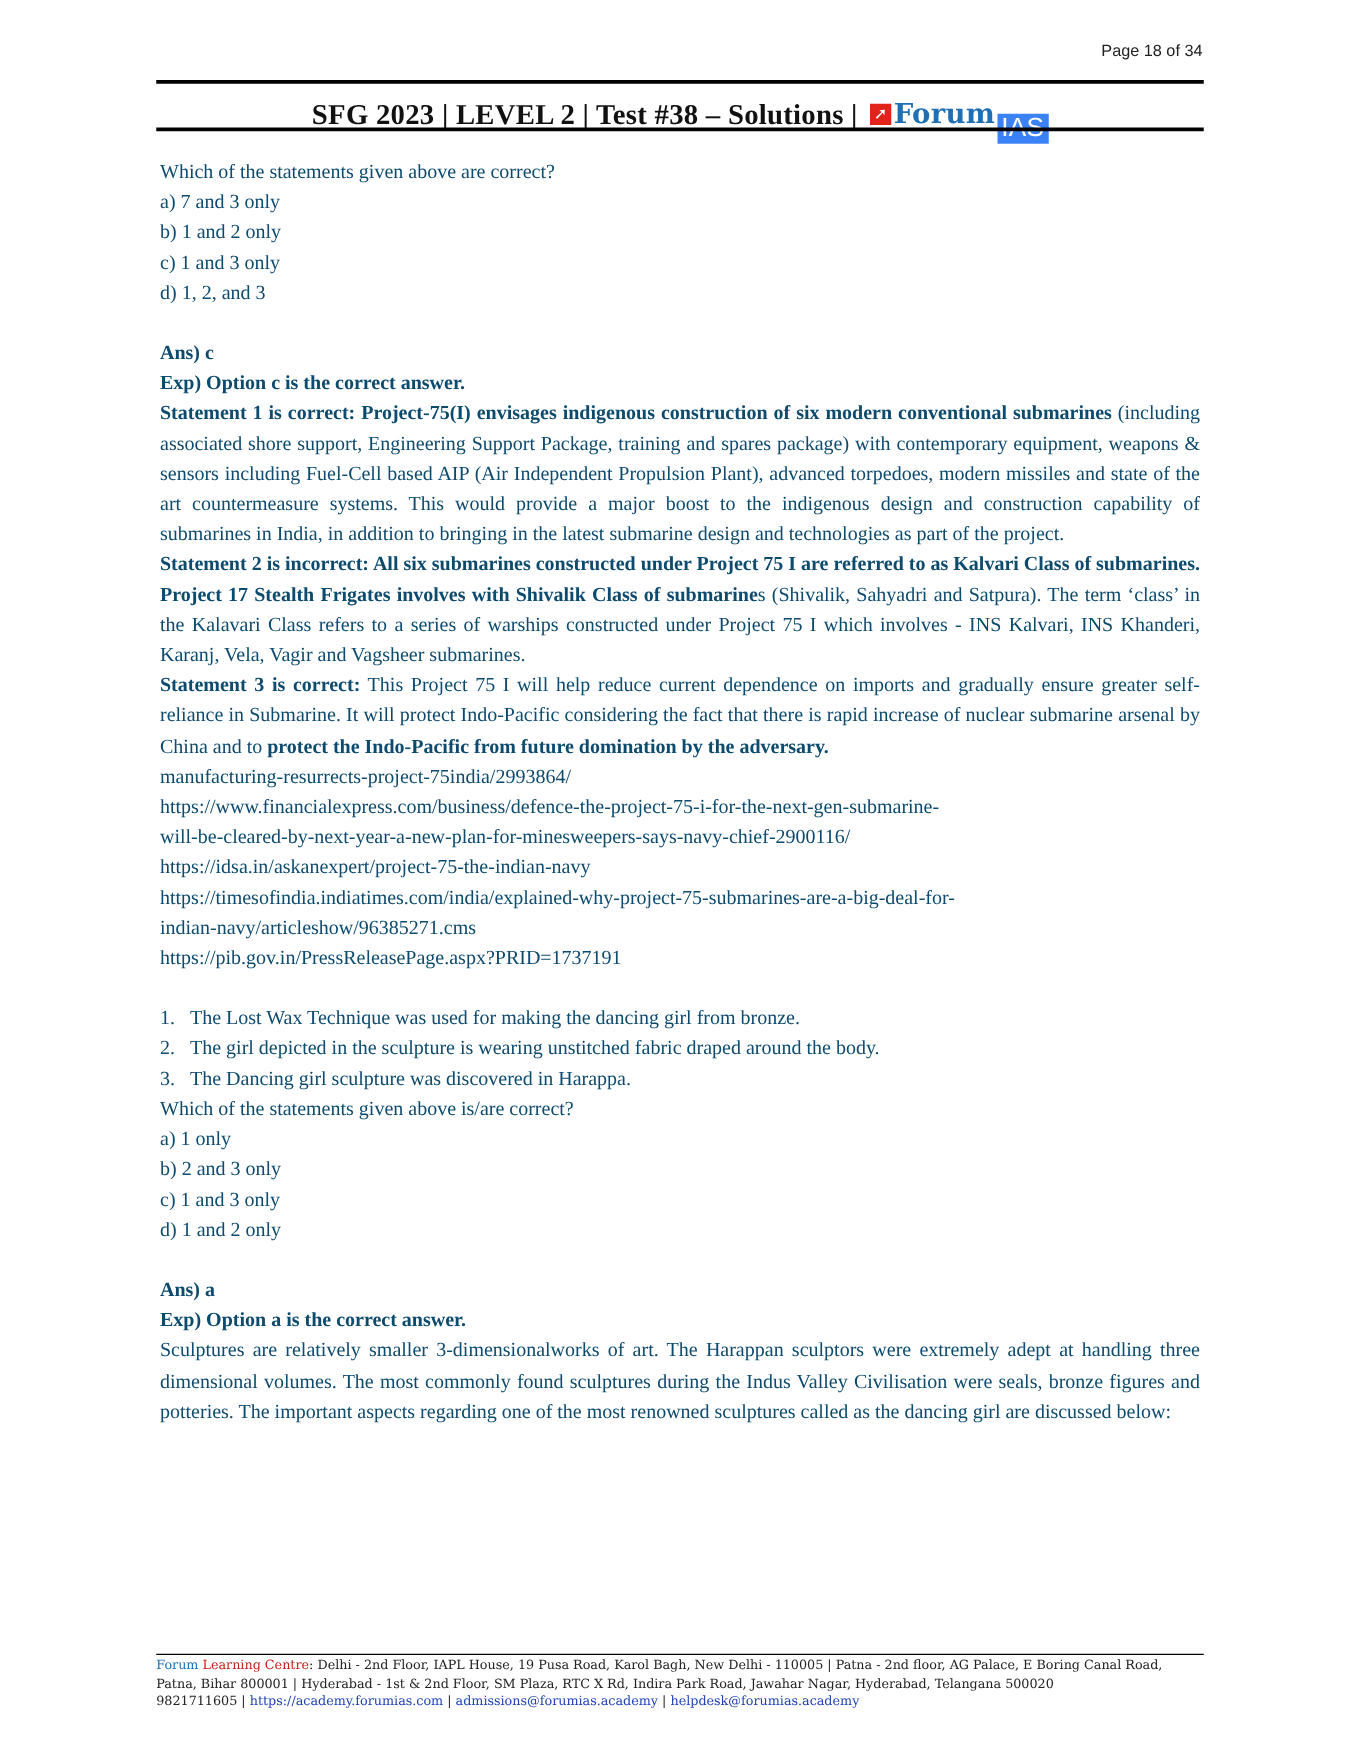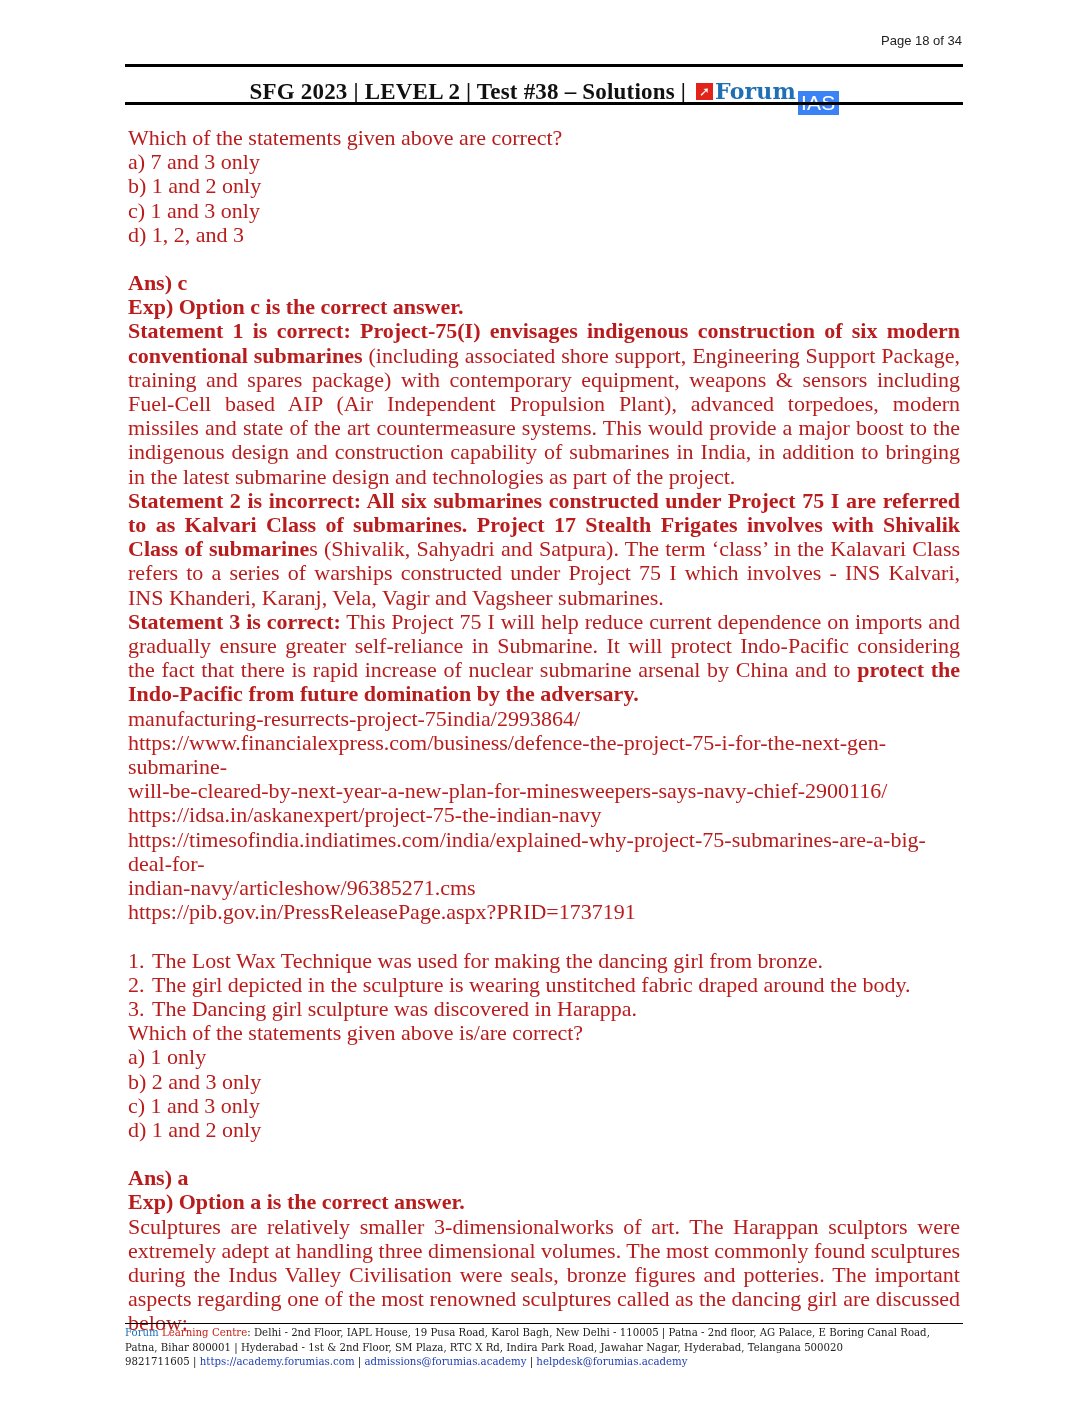--- a/index.html
+++ b/index.html
@@ -6,21 +6,21 @@
   body { width: 1088px; height: 1408px; position: relative; overflow: hidden; color: #1a1a1a; }
   .page-num { position: absolute; top: 33px; right: 126px; font-family: Liberation Sans, sans-serif; font-size: 13px; color: #222; }
   .rule { position: absolute; left: 125px; width: 838px; background: #000; }
   .rule.top { top: 64px; height: 3px; }
   .rule.bot { top: 102px; height: 3px; }
   .header-title { position: absolute; top: 70px; left: 125px; width: 838px; text-align: center; font-family: "Liberation Serif", serif; font-weight: bold; font-size: 23px; color: #111; letter-spacing: 0.2px; white-space: nowrap; }
   .logo { display: inline-flex; align-items: center; vertical-align: middle; margin-left: 4px; position: relative; top: -3px; }
   .logo-arrow { display: inline-block; width: 17px; height: 17px; background: #e2231a; color: #fff; font-family: "DejaVu Sans", sans-serif; font-size: 13px; line-height: 17px; text-align: center; margin-right: 2px; }
   .logo-forum { font-family: "DejaVu Serif", serif; font-weight: bold; color: #1f6fb5; font-size: 22px; }
   .logo-ias { background: #3b82f6; color: #fff; font-family: "Liberation Sans", sans-serif; font-weight: normal; font-size: 21px; padding: 0 3px; margin-left: 2px; line-height: 24px; margin-top: 24px; }
-  .content { position: absolute; top: 126px; left: 128px; width: 832px; font-family: "Liberation Serif", serif; font-size: 22px; line-height: 24.2px; color: #b91c1c; }
+  .content { position: absolute; top: 126px; left: 128px; width: 832px; font-family: "Liberation Serif", serif; font-size: 16px; line-height: 24.2px; color: #0c4a6e; }
   .content p { margin: 0; }
   .j { text-align: justify; }
   .b { font-weight: bold; }
   .gap { height: 24px; }
   .ol-item { display: flex; }
   .ol-num { width: 24px; flex: none; }
   .footer-rule { position: absolute; top: 1323px; left: 125px; width: 838px; height: 1px; background: #000; }
   .footer { position: absolute; top: 1326px; left: 125px; width: 838px; text-align: left; font-family: "DejaVu Serif", serif; font-size: 10.2px; line-height: 14.5px; color: #222; }
   .footer .f-forum { color: #1f6fb5; }
   .footer .f-lc { color: #c8201a; }

